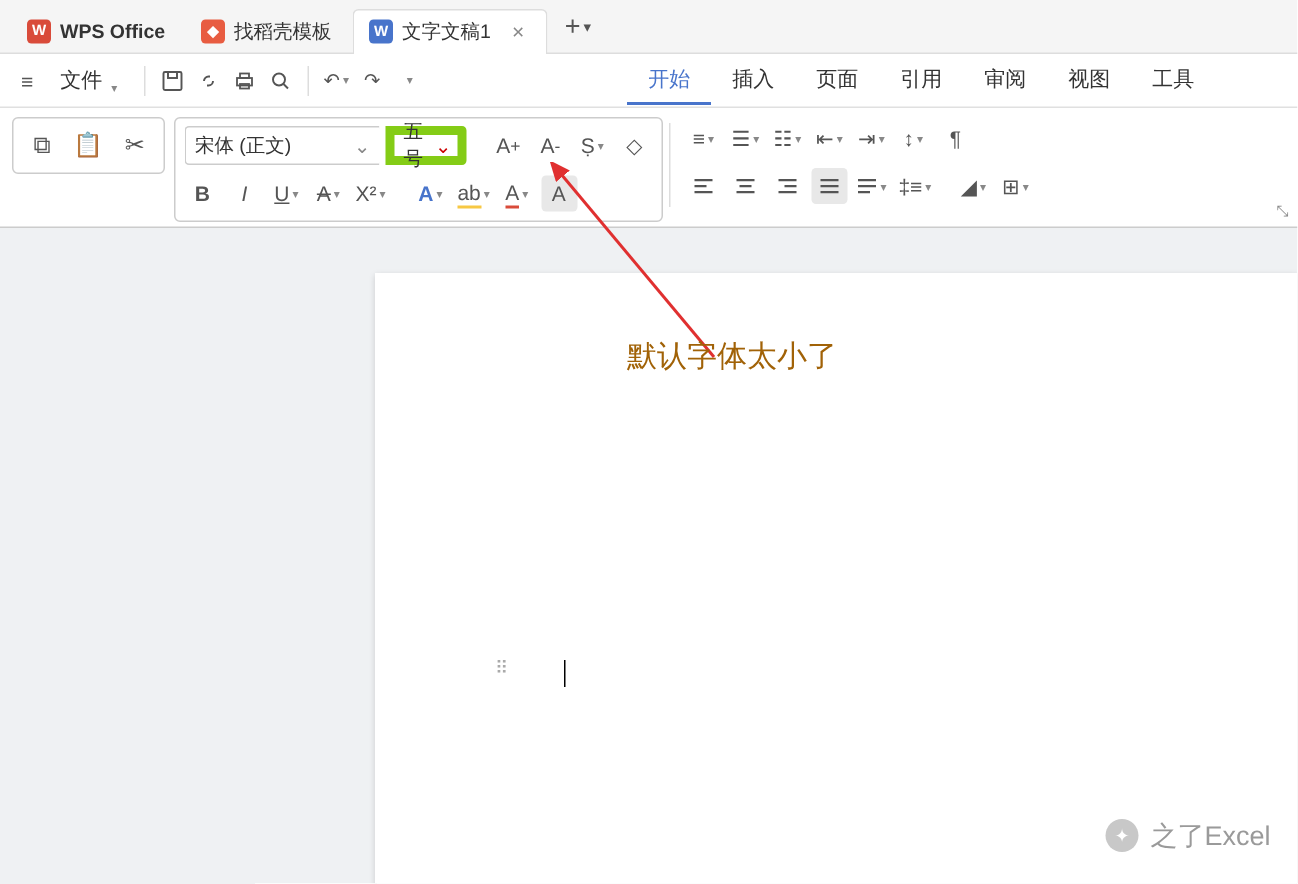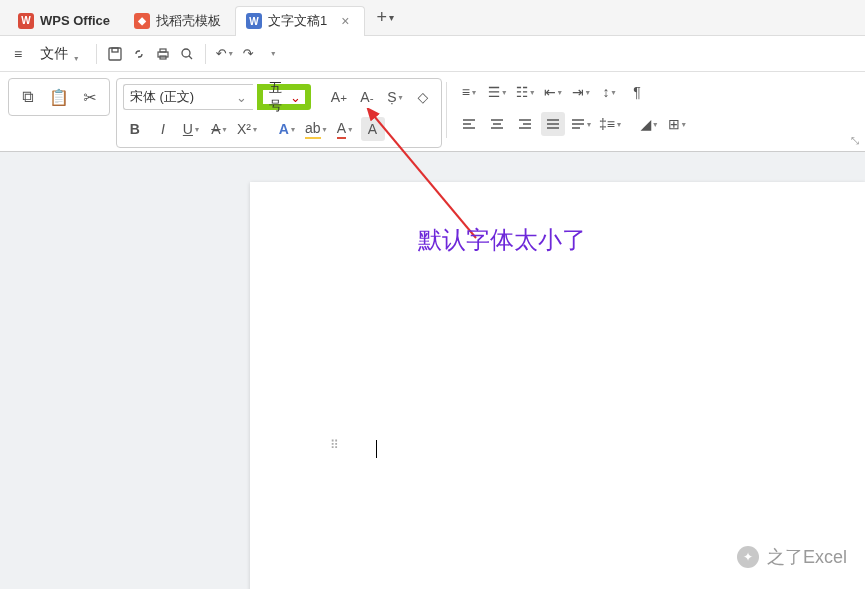--- a/index.html
+++ b/index.html
@@ -48,21 +48,21 @@
     
     
     .doc-area { background: #eff1f3; height: calc(589px - 36px - 36px - 80px); position: relative; overflow: hidden; }
     .page { background: #fff; position: absolute; left: 250px; top: 30px; width: 615px; height: 450px; box-shadow: 0 1px 4px rgba(0,0,0,0.15); }
     .cursor-mark { position: absolute; left: 330px; top: 286px; display: flex; align-items: center; gap: 10px; }
     .dots { color: #aaa; font-size: 12px; letter-spacing: -2px; }
     .text-cursor { width: 1px; height: 18px; background: #000; display: inline-block; position: absolute; left: 376px; top: 288px; }
     
     
     .arrow-svg { position: absolute; left: 366px; top: 108px; pointer-events: none; }
-    .annotation-text { position: absolute; left: 418px; top: 224px; color: #6d28d9; font-size: 24px; font-family: Liberation Sans, sans-serif; }
+    .annotation-text { position: absolute; left: 418px; top: 224px; color: #a16207; font-size: 20px; font-family: Liberation Sans, sans-serif; }
     
     
     .watermark { position: absolute; right: 18px; bottom: 20px; display: flex; align-items: center; gap: 8px; color: #9a9a9a; font-size: 18px; }
     .wm-icon { width: 22px; height: 22px; border-radius: 50%; background: #c8c8c8; display: flex; align-items: center; justify-content: center; color: #fff; font-size: 12px; }
   </style>
 </head>
 <body>
 
 <div class="tab-bar">
   <div class="tab app">
@@ -115,20 +115,29 @@
           <circle cx="7" cy="7" r="4" fill="none" stroke="#555" stroke-width="1.3"></circle>
           <path d="M10 10l3 3" stroke="#555" stroke-width="1.3"></path>
         </svg>
       </span>
     <span class="vsep"></span>
     <span class="qat-icon">↶<span class="caret">▾</span></span>
     <span class="qat-icon">↷</span>
     <span class="qat-icon">
         <span class="caret">▾</span>
       </span>
+  </div>
+  <div class="tabs-menu">
+    <div class="menu-tab active">开始</div>
+    <div class="menu-tab">插入</div>
+    <div class="menu-tab">页面</div>
+    <div class="menu-tab">引用</div>
+    <div class="menu-tab">审阅</div>
+    <div class="menu-tab">视图</div>
+    <div class="menu-tab">工具</div>
   </div>
 </div>
 
 <div class="ribbon">
 
   <div class="rgroup bordered">
     <div class="rrow">
       <div class="rbtn">
           <span class="rbtn-ico">⧉</span>
         </div>

